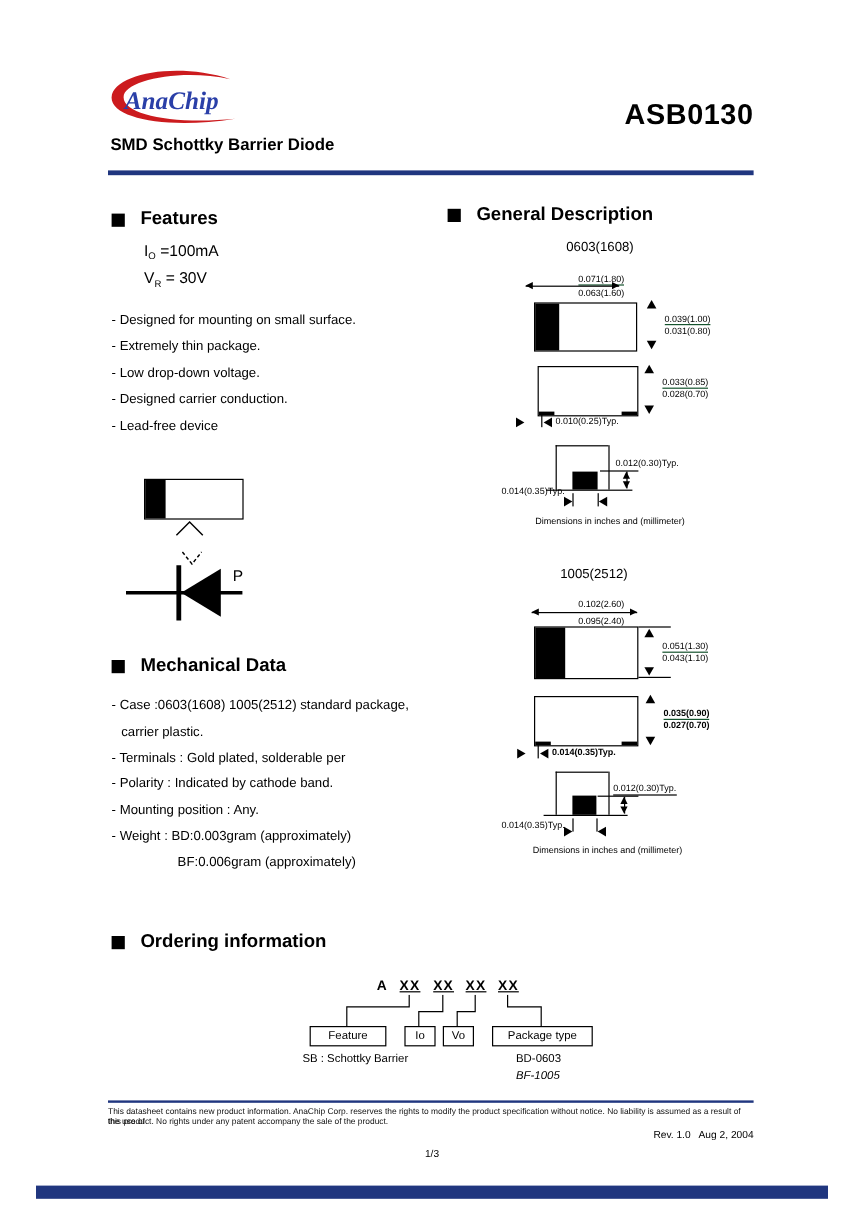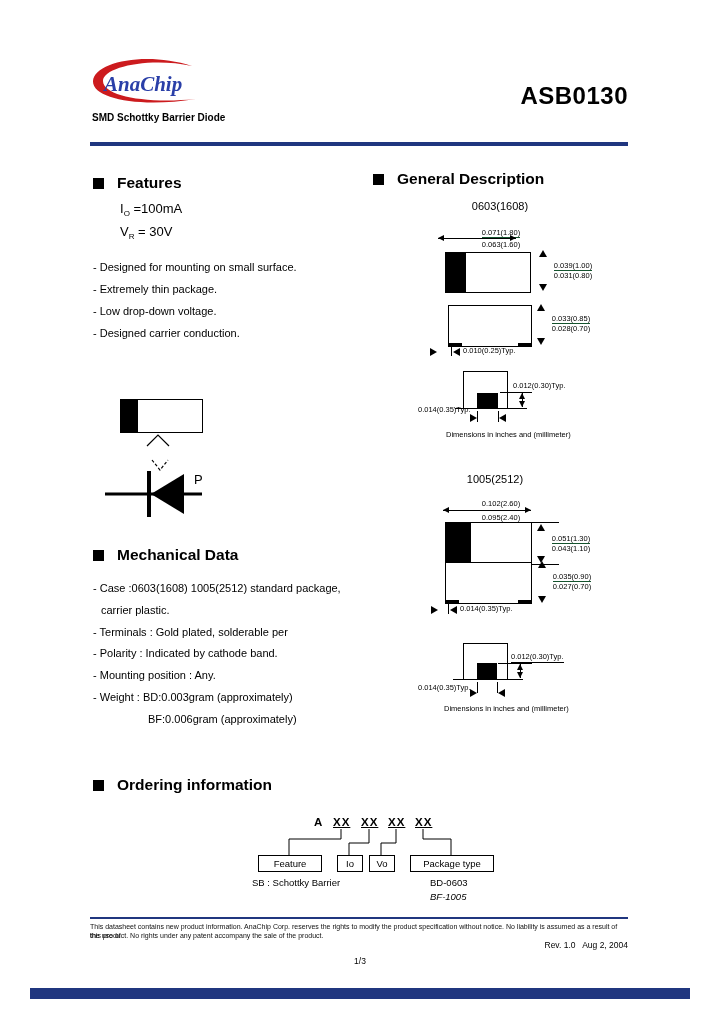--- a/index.html
+++ b/index.html
@@ -4,21 +4,21 @@
 <style>
   html,body { margin:0; padding:0; background:#ffffff; }
   .page {
     position:relative; width:720px; height:1012px; background:#fff; overflow:hidden;
     font-family:"Liberation Sans", sans-serif; color:#000;
   }
   .abs { position:absolute; }
   
   .prod-id { position:absolute; left:400px; top:82px; width:228px; text-align:right;
              font-size:24px; font-weight:bold; letter-spacing:0.5px; }
-  .subtitle { position:absolute; left:92px; top:112px; font-size:10px; font-weight:bold; }
+  .subtitle { position:absolute; left:92px; top:112px; font-size:14px; font-weight:bold; }
   .rule { position:absolute; background:#20367f; }
   
   .sec { position:absolute; display:flex; align-items:center; gap:13px;
          font-size:15.5px; font-weight:bold; }
   .sq { width:11px; height:11px; background:#000; flex:0 0 auto; }
   
   .param { position:absolute; font-size:13px; }
   .param .sub { font-size:8px; vertical-align:-3px; }
   .flist { position:absolute; left:93px; top:256px; font-size:11px; line-height:22px; }
   .dim { font-size:7.5px; line-height:9px; white-space:nowrap; }
@@ -101,20 +101,21 @@
   <div class="param" style="left:120px;top:224px;">
     <span>V</span><span class="sub">R</span>
     <span>= 30V</span>
   </div>
 
   <div class="flist">
     <div>- Designed for mounting on small surface.</div>
     <div>- Extremely thin package.</div>
     <div>- Low drop-down voltage.</div>
     <div>- Designed carrier conduction.</div>
+    <div>- Lead-free device</div>
   </div>
 
   <div class="pkgbody" style="left:120px;top:399px;width:81px;height:32px;">
     <span class="band" style="width:17px;"></span>
   </div>
   <svg class="abs" style="left:146px;top:434px;" width="24" height="13">
     <polyline points="1,12 12,1 23,12" fill="none" stroke="#000" stroke-width="1.2"></polyline>
   </svg>
   <svg class="abs" style="left:150px;top:457px;" width="20" height="14">
     <polyline points="2,3 10,13 18,3" fill="none" stroke="#000" stroke-width="1.2" stroke-dasharray="3,2"></polyline>
@@ -212,21 +213,21 @@
     <span class="hline" style="left:97px;top:24px;width:27px;"></span>
     <span class="hline" style="left:97px;top:66px;width:27px;"></span>
     <span class="tri-up" style="left:102px;top:26px;"></span>
     <div class="dimstack" style="left:106px;top:36px;width:60px;">
       <span class="u">0.051(1.30)</span><br>
       <span>0.043(1.10)</span>
     </div>
     <span class="tri-down" style="left:102px;top:58px;"></span>
   </div>
 
-  <div class="draw" style="left:435px;top:558px;width:200px;height:62px;">
+  <div class="draw" style="left:435px;top:576px;width:200px;height:62px;font-weight:bold;">
     <div class="pkgbody" style="left:10px;top:4px;width:85px;height:40px;">
       <span class="termmark" style="left:0;bottom:0;width:13px;height:3px;"></span>
       <span class="termmark" style="right:0;bottom:0;width:13px;height:3px;"></span>
     </div>
     <span class="tri-up" style="left:103px;top:3px;"></span>
     <div class="dimstack" style="left:107px;top:14px;width:60px;">
       <span class="u">0.035(0.90)</span><br>
       <span>0.027(0.70)</span>
     </div>
     <span class="tri-down" style="left:103px;top:38px;"></span>

